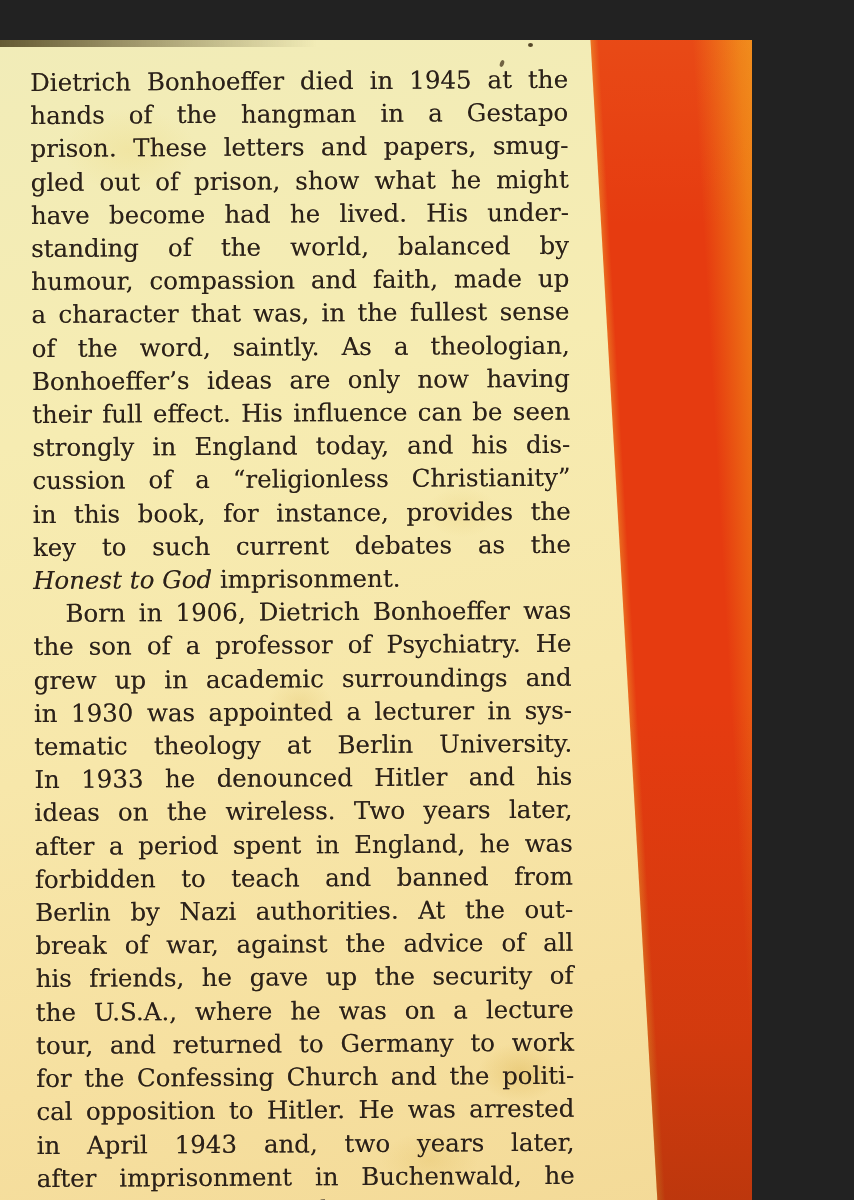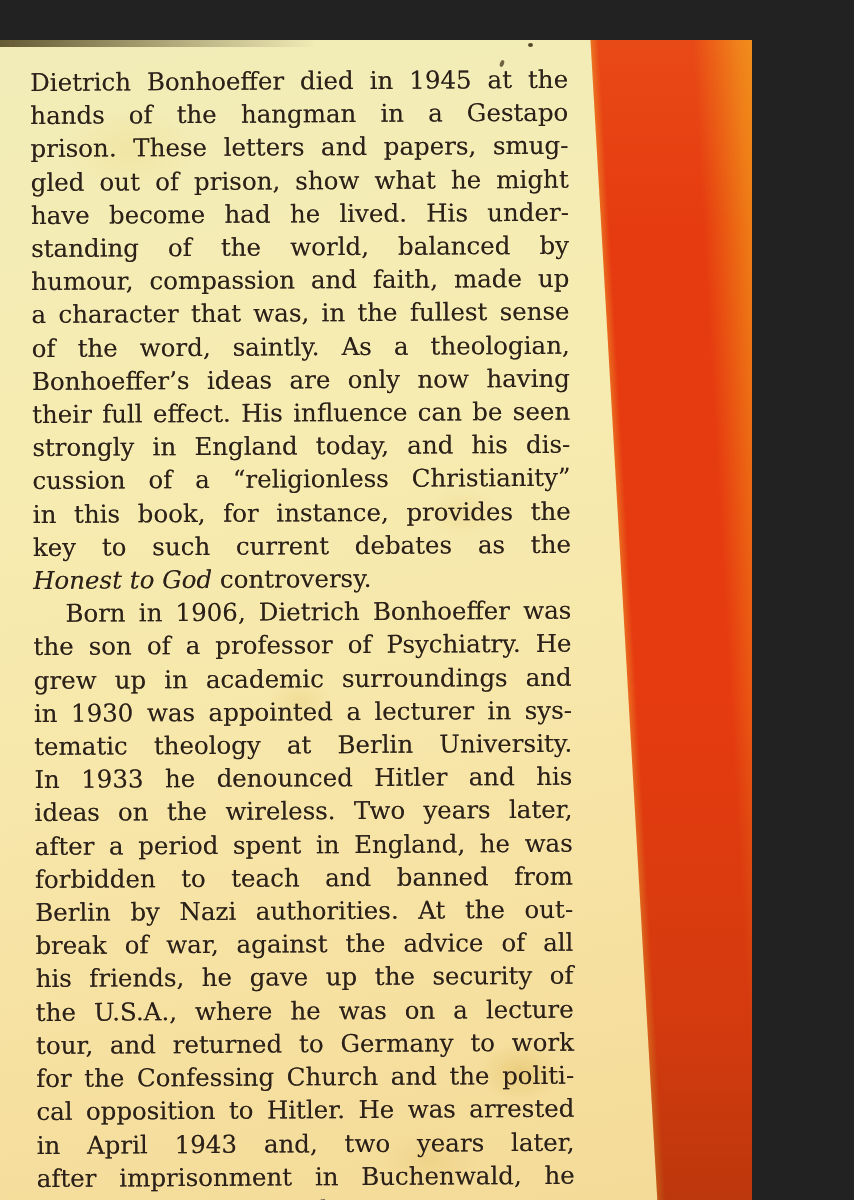--- a/index.html
+++ b/index.html
@@ -114,21 +114,21 @@
         <div class="line">standing of the world, balanced by</div>
         <div class="line">humour, compassion and faith, made up</div>
         <div class="line">a character that was, in the fullest sense</div>
         <div class="line">of the word, saintly. As a theologian,</div>
         <div class="line">Bonhoeffer’s ideas are only now having</div>
         <div class="line">their full effect. His influence can be seen</div>
         <div class="line">strongly in England today, and his dis-</div>
         <div class="line">cussion of a “religionless Christianity”</div>
         <div class="line">in this book, for instance, provides the</div>
         <div class="line">key to such current debates as the</div>
-        <div class="line para-end"><span class="it">Honest to God</span><span> controversy.</span></div>
+        <div class="line para-end"><span class="it">Honest to God</span><span> imprisonment.</span></div>
       </div>
       <div>
         <div class="line indent">Born in 1906, Dietrich Bonhoeffer was</div>
         <div class="line">the son of a professor of Psychiatry. He</div>
         <div class="line">grew up in academic surroundings and</div>
         <div class="line">in 1930 was appointed a lecturer in sys-</div>
         <div class="line">tematic theology at Berlin University.</div>
         <div class="line">In 1933 he denounced Hitler and his</div>
         <div class="line">ideas on the wireless. Two years later,</div>
         <div class="line">after a period spent in England, he was</div>

